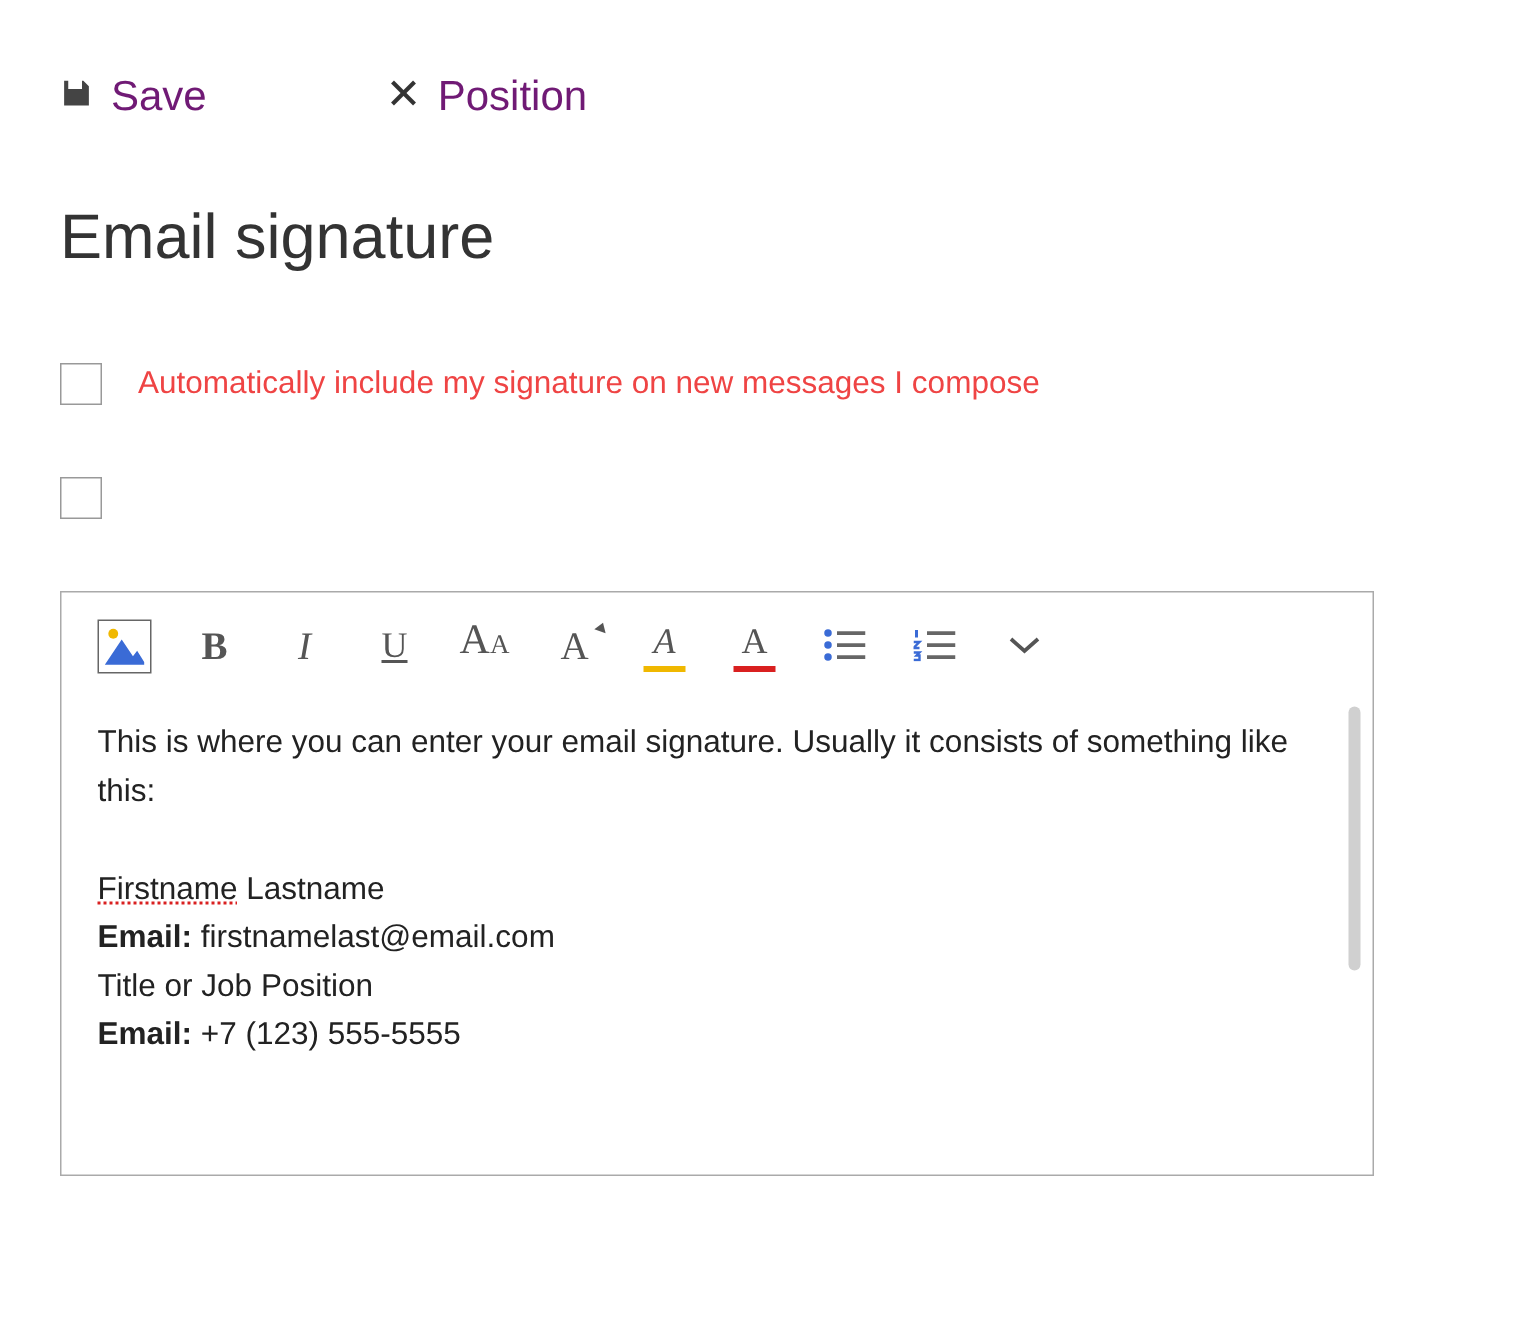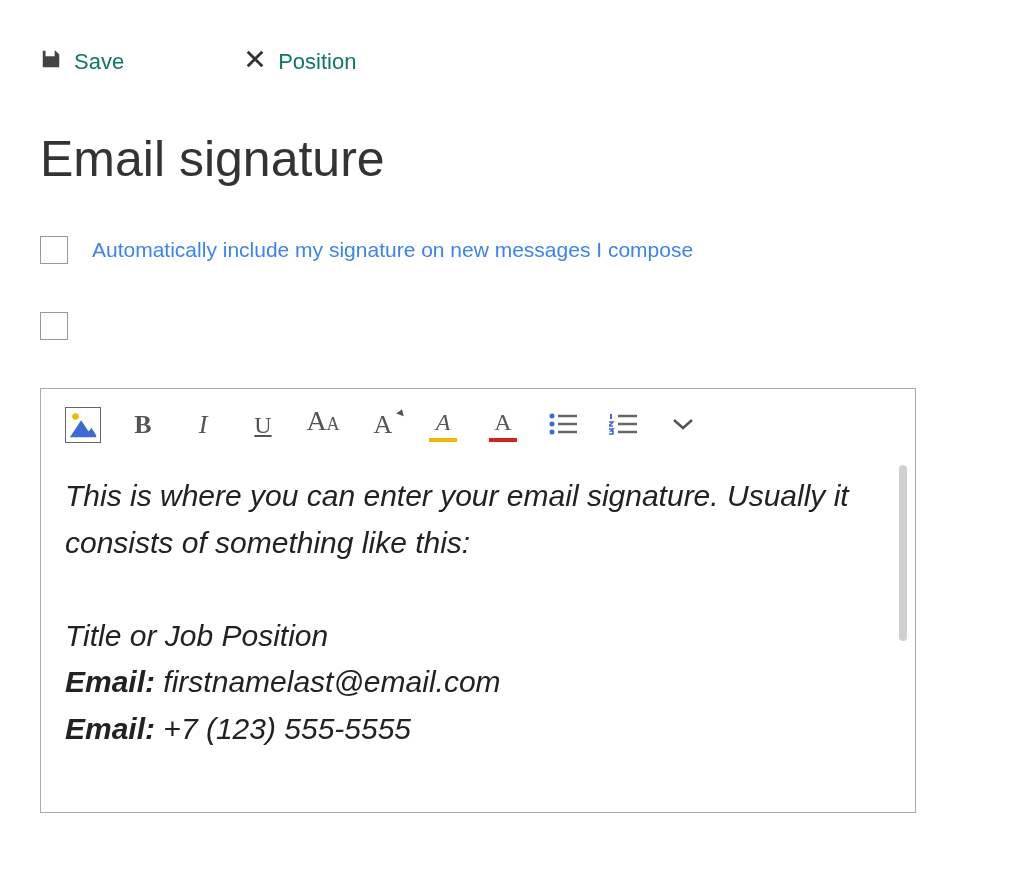--- a/index.html
+++ b/index.html
@@ -21,44 +21,44 @@
       margin-bottom: 54px;
     }
     
     .action-btn {
       display: flex;
       align-items: center;
       gap: 12px;
       background: none;
       border: none;
       cursor: pointer;
-      font-size: 22px;
-      color: #0f766e;
+      font-size: 28px;
+      color: #701a75;
       font-family: inherit;
       padding: 0;
     }
     
     .save-icon svg {
       width: 22px;
       height: 22px;
       fill: #444;
     }
     
     .discard-icon svg {
       width: 22px;
       height: 22px;
       stroke: #333;
       stroke-width: 3;
     }
     
     .page-title {
-      font-size: 50px;
+      font-size: 42px;
       font-weight: 300;
       color: #333;
-      margin-bottom: 48px;
+      margin-bottom: 60px;
     }
     
     .checkbox-row {
       display: flex;
       align-items: center;
       gap: 24px;
       margin-bottom: 48px;
     }
     
     .checkbox-row:last-of-type {
@@ -69,21 +69,21 @@
       width: 28px;
       height: 28px;
       border: 1px solid #999;
       background: #fff;
       cursor: pointer;
       flex-shrink: 0;
     }
     
     .checkbox-label {
       font-size: 21px;
-      color: #3b82f6;
+      color: #ef4444;
     }
     
     .editor-container {
       border: 1px solid #aaa;
       width: 876px;
       position: relative;
     }
     
     .toolbar {
       display: flex;
@@ -217,25 +217,24 @@
     .more-btn svg {
       width: 22px;
       height: 14px;
       stroke: #555;
       stroke-width: 2.5;
       fill: none;
     }
     
     .editor-content {
       padding: 16px 24px 60px;
-      font-size: 30px;
+      font-size: 21px;
       line-height: 1.55;
       color: #222;
       min-height: 320px;
-      font-style: italic;
     }
     
     .editor-content p {
       margin: 0;
     }
     
     .spellcheck {
       text-decoration-line: underline;
       text-decoration-style: dotted;
       text-decoration-color: #d92020;
@@ -369,19 +368,20 @@
             <polyline points="2,3 11,11 20,3"></polyline>
           </svg>
       </span>
     </button>
 
   </div>
 
   <div class="editor-content">
     <p>This is where you can enter your email signature. Usually it consists of something like this:</p>
     <p>&nbsp;</p>
+    <p><span class="spellcheck">Firstname</span><span> Lastname</span></p>
+    <p><span class="bold">Email:</span><span> firstnamelast@email.com</span></p>
     <p>Title or Job Position</p>
-    <p><span class="bold">Email:</span><span> firstnamelast@email.com</span></p>
     <p><span class="bold">Email:</span><span> +7 (123) 555-5555</span></p>
   </div>
 
   <div class="scrollbar"></div>
 </div>
 
 </body></html>

